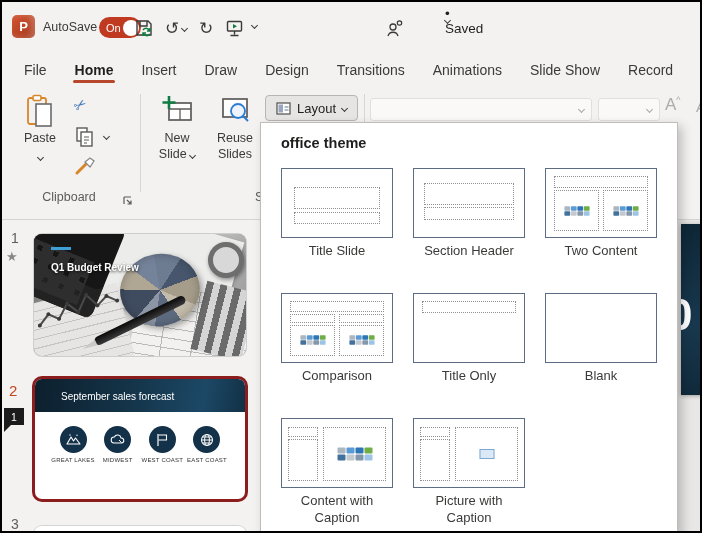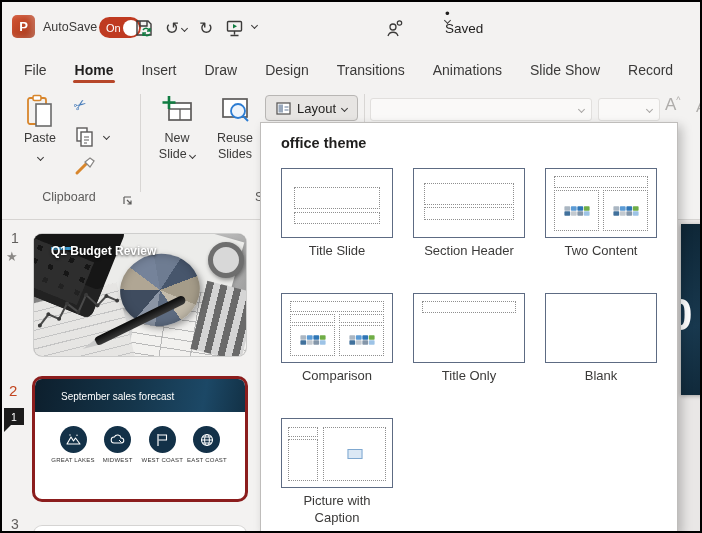--- a/index.html
+++ b/index.html
@@ -97,21 +97,21 @@
   .pie{position:absolute;left:86px;top:20px;width:80px;height:72px;border-radius:50%;transform:rotate(-10deg);
       background:conic-gradient(#6e7c92 0 12%,#47566c 12% 22%,#a59c89 22% 34%,#c3bbab 34% 43%,#5d6b80 43% 55%,#8b95a5 55% 64%,#3f4c5f 64% 78%,#b0a694 78% 88%,#75839a 88% 100%);
       box-shadow:2px 3px 6px rgba(0,0,0,.35), inset 0 0 10px rgba(0,0,0,.25);}
   .linechart{position:absolute;left:0px;top:48px;transform:rotate(-8deg);}
   .pen{position:absolute;left:56px;top:82px;width:100px;height:9px;border-radius:5px;background:linear-gradient(#0a0a0a,#3a3a3a);transform:rotate(-26deg);}
   .pen::before{content:"";position:absolute;left:-14px;top:1.5px;border-right:15px solid #c9c9c9;border-top:3px solid transparent;border-bottom:3px solid transparent;}
   .compass{position:absolute;right:2px;top:8px;width:36px;height:36px;border-radius:50%;border:5px solid #6e6e6e;background:#d8d8d8;box-shadow:1px 2px 4px rgba(0,0,0,.4);}
   .stairs{position:absolute;right:-4px;top:52px;width:52px;height:70px;transform:rotate(14deg);
       background:repeating-linear-gradient(90deg,#6a6a6a 0 7px,#d5d5d5 7px 14px);}
   .s1-accent{position:absolute;left:17px;top:13px;width:20px;height:3px;background:var(--blue-accent);}
-  .s1-title{position:absolute;left:17px;top:10px;color:#fff;font-size:12px;font-weight:bold;text-shadow:0 1px 3px rgba(0,0,0,.8);}
+  .s1-title{position:absolute;left:17px;top:28px;color:#fff;font-size:10px;font-weight:bold;text-shadow:0 1px 3px rgba(0,0,0,.8);}
 
   .thumb2{position:absolute;left:30px;top:156px;width:216px;height:126px;border:3px solid var(--selection-maroon);border-radius:10px;overflow:hidden;background:#fff;}
   .t2-header{position:relative;height:33px;background:linear-gradient(100deg,#0d1f2d 0%,#143449 45%,#1c4866 80%,#123146 100%);}
   .t2-title{position:absolute;left:26px;top:12px;color:#fff;font-size:10px;}
   .regions{display:flex;justify-content:space-between;padding:14px 16px 0 16px;}
   .region{display:flex;flex-direction:column;align-items:center;gap:4px;width:44px;}
   .region-circle{width:27px;height:27px;border-radius:50%;background:var(--navy-circle);display:flex;align-items:center;justify-content:center;}
   .region-label{font-size:6px;color:#333;white-space:nowrap;letter-spacing:.2px;}
 
   .thumb3{position:absolute;left:32px;top:306px;width:212px;height:60px;border-radius:8px;background:#fff;box-shadow:0 0 0 1px rgba(0,0,0,.12);}
@@ -461,20 +461,43 @@
           <div class="ph" style="left:8px;top:7px;width:94px;height:12px"></div>
         </div>
         <div class="dd-label">Title Only</div>
       </div>
 
       <div class="dd-cell">
         <div class="lthumb"></div>
         <div class="dd-label">Blank</div>
       </div>
 
+      <div class="dd-cell">
+        <div class="lthumb">
+          <div class="ph" style="left:6px;top:8px;width:30px;height:10px"></div>
+          <div class="ph" style="left:6px;top:20px;width:30px;height:42px"></div>
+          <div class="ph" style="left:41px;top:8px;width:63px;height:54px">
+            <div class="cluster">
+                <div class="crow">
+                  <span class="ci c1"></span>
+                  <span class="ci c2"></span>
+                  <span class="ci c7"></span>
+                  <span class="ci c4"></span>
+                </div>
+                <div class="crow">
+                  <span class="ci c3"></span>
+                  <span class="ci c5"></span>
+                  <span class="ci c6"></span>
+                  <span class="ci c8"></span>
+                </div>
+              </div>
+          </div>
+        </div>
+        <div class="dd-label">Content with Caption</div>
+      </div>
 
       <div class="dd-cell">
         <div class="lthumb">
           <div class="ph" style="left:6px;top:8px;width:30px;height:10px"></div>
           <div class="ph" style="left:6px;top:20px;width:30px;height:42px"></div>
           <div class="ph" style="left:41px;top:8px;width:63px;height:54px">
             <div class="pic-mini"></div>
           </div>
         </div>
         <div class="dd-label">Picture with Caption</div>

